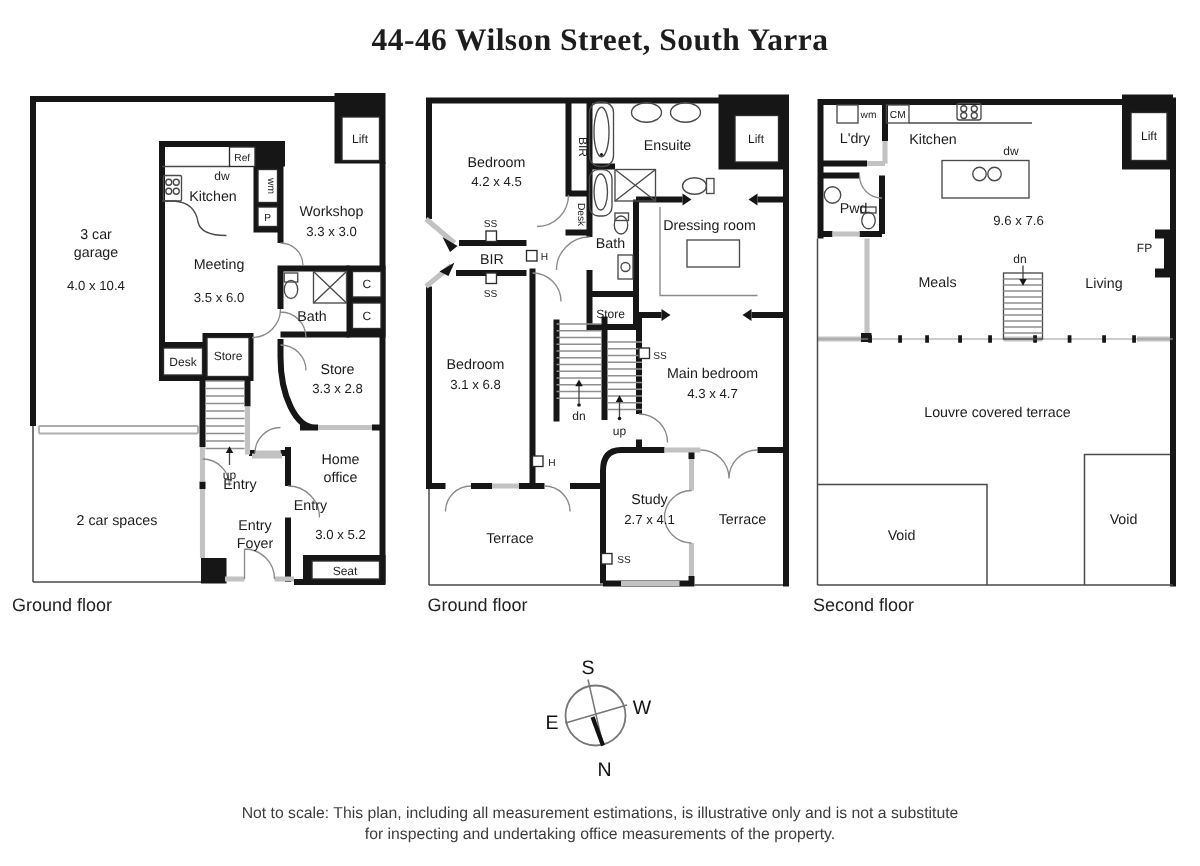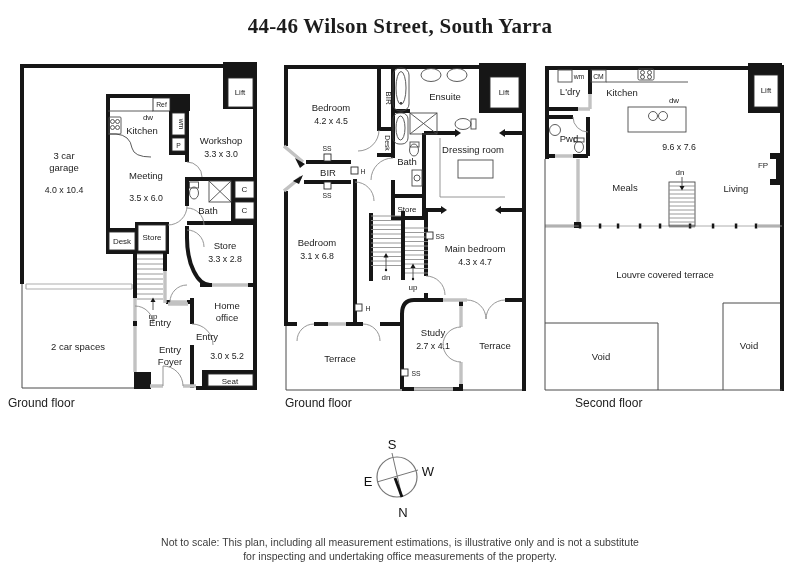--- a/index.html
+++ b/index.html
@@ -216,21 +216,21 @@
     <text class="t" x="82" y="133">Meals</text>
     <text class="t" x="193" y="134">Living</text>
     <text class="sm" x="137" y="117">dn</text>
     <text class="t" x="122" y="220">Louvre covered terrace</text>
     <text class="t" x="58" y="302">Void</text>
     <text class="t" x="206" y="291">Void</text>
   </svg>
 
   <div class="floorname" style="left:8px;top:396px">Ground floor</div>
   <div class="floorname" style="left:285px;top:396px">Ground floor</div>
-  <div class="floorname" style="left:575px;top:396px">Second floor</div>
+  <div class="floorname" style="left:542px;top:396px">Second floor</div>
 
   <svg style="left:345px;top:432px" width="110" height="100" viewBox="0 0 110 100">
     <circle class="cmp-circle" cx="52" cy="45" r="20"></circle>
     <path class="cmp-line" d="M47,21L57,65 M32,50L73,38"></path>
     <path class="cmp-needle" d="M50,46L57,65"></path>
     <text class="cmp-t" x="47" y="17">S</text>
     <text class="cmp-t" x="58" y="85">N</text>
     <text class="cmp-t" x="23" y="54">E</text>
     <text class="cmp-t" x="83" y="44">W</text>
   </svg>

